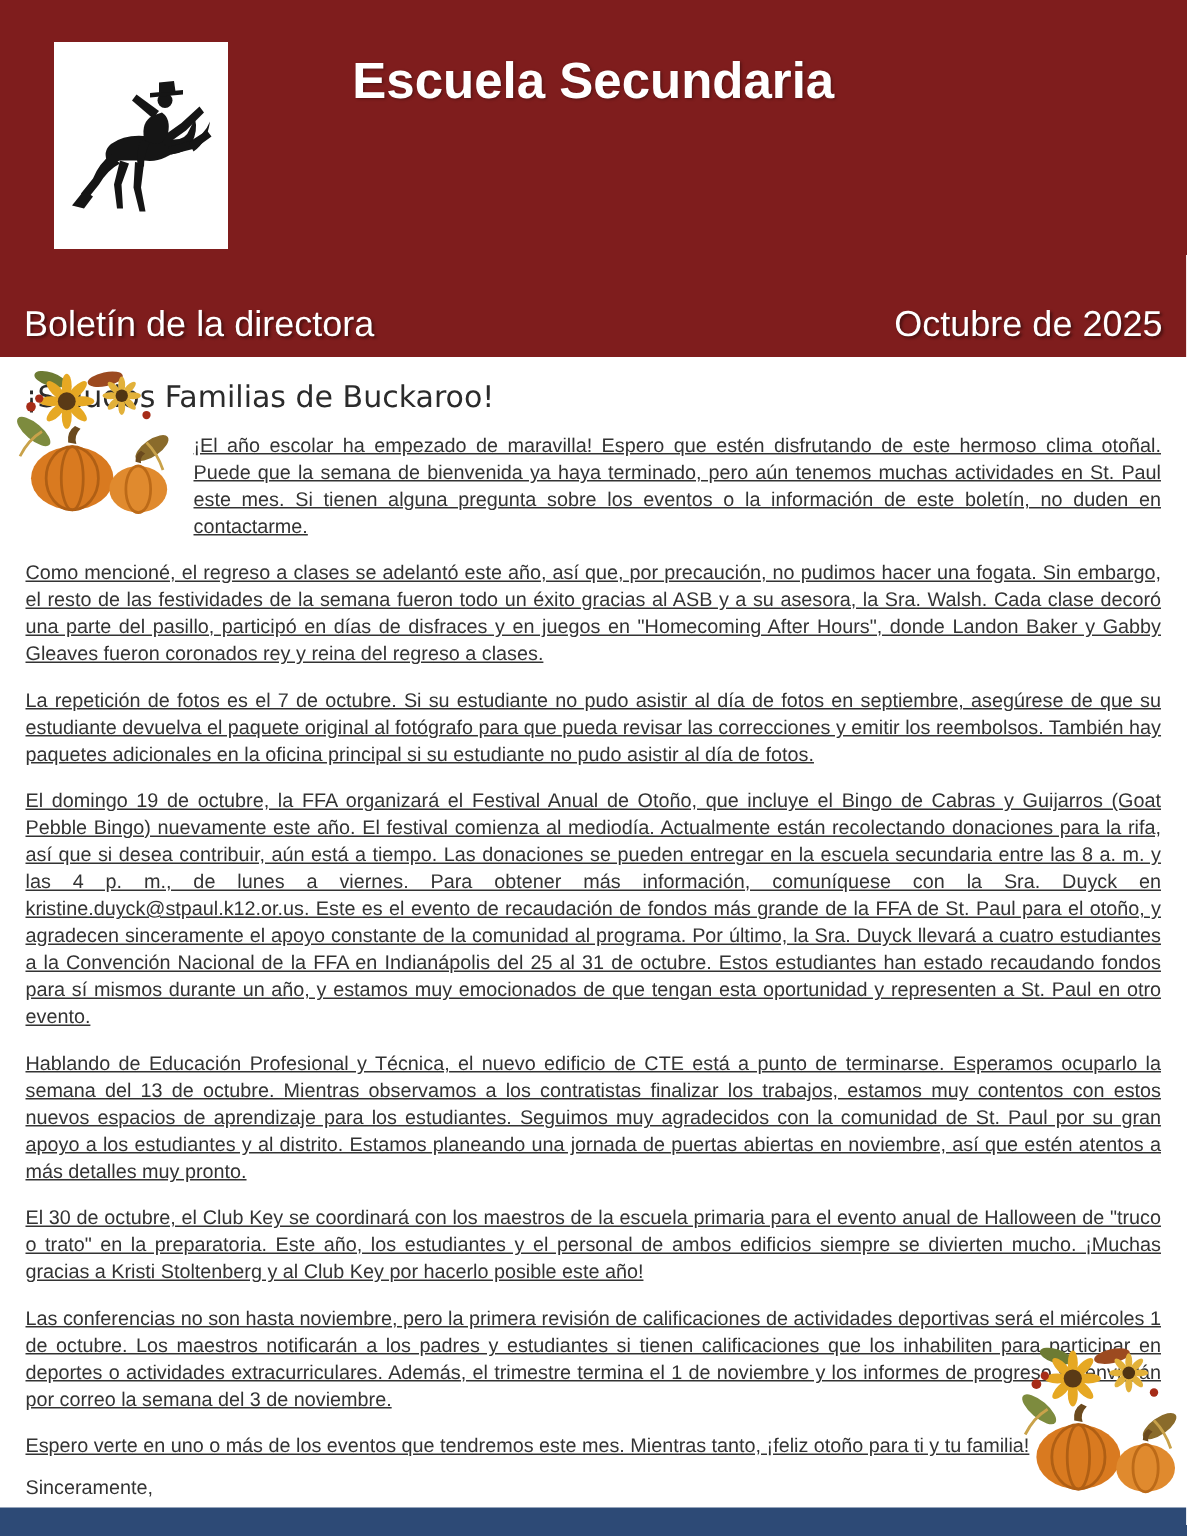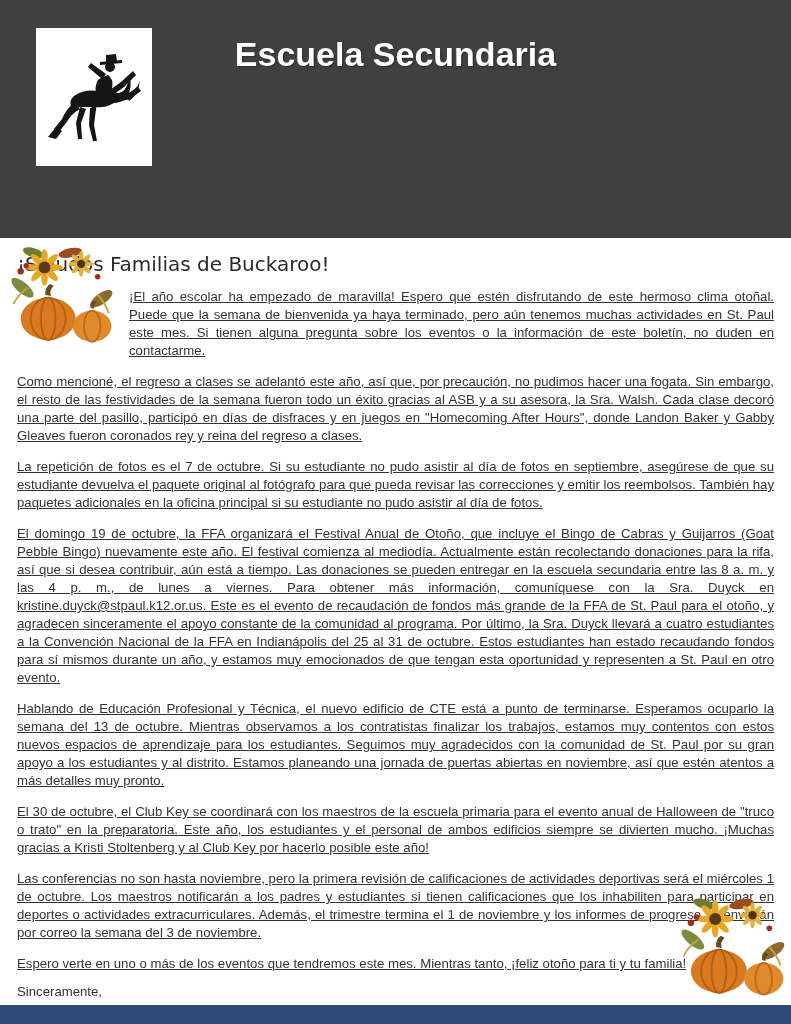--- a/index.html
+++ b/index.html
@@ -4,21 +4,21 @@
 <style>
   * { margin:0; padding:0; box-sizing:border-box; }
   html,body { background:#ffffff; }
   body { font-family:"Liberation Sans", sans-serif; }
   .page {
     position:relative; width:791px; height:1024px;
     background:#ffffff; overflow:hidden; margin:0 auto;
   }
   
   .header {
-    position:relative; height:238px; background:#404040;
+    position:relative; height:238px; background:#7f1d1d;
   }
   .logo-box {
     position:absolute; left:36px; top:28px; width:116px; height:138px;
     background:#ffffff; display:flex; align-items:center; justify-content:center;
   }
   .logo-box svg { width:100px; height:122px; }
   .school-name {
     padding-top:30px; text-align:center; color:#ffffff;
     font-weight:bold; font-size:34px; line-height:49px;
     text-shadow:1px 1px 2px rgba(0,0,0,.35);
@@ -74,20 +74,24 @@
           <path d="M52 46 Q50 34 58 30 L64 28 Q70 32 68 42 L64 48 Q58 50 52 46 Z"></path>
           <path d="M58 32 L44 20 L47 16 L62 27 Z"></path>
           <circle cx="66" cy="20" r="5"></circle>
           <path d="M56 15 L78 13 L78 16 L56 18 Z"></path>
           <path d="M62 8 L72 7 L73 14 L62 15 Z"></path>
         </g>
       </svg>
     </div>
     <div class="school-name">
       <div>Escuela Secundaria</div>
+    </div>
+    <div class="banner-row">
+      <span>Boletín de la directora</span>
+      <span>Octubre de 2025</span>
     </div>
   </header>
 
   <main class="content">
 
     <svg class="autumn-top" viewBox="0 0 120 120" aria-hidden="true">
       <defs>
         <g id="autumn-art">
           <ellipse cx="18" cy="52" rx="15" ry="6" fill="#7d8b3e" transform="rotate(40 18 52)"></ellipse>
           <ellipse cx="104" cy="64" rx="14" ry="6" fill="#8a6b2b" transform="rotate(-35 104 64)"></ellipse>

